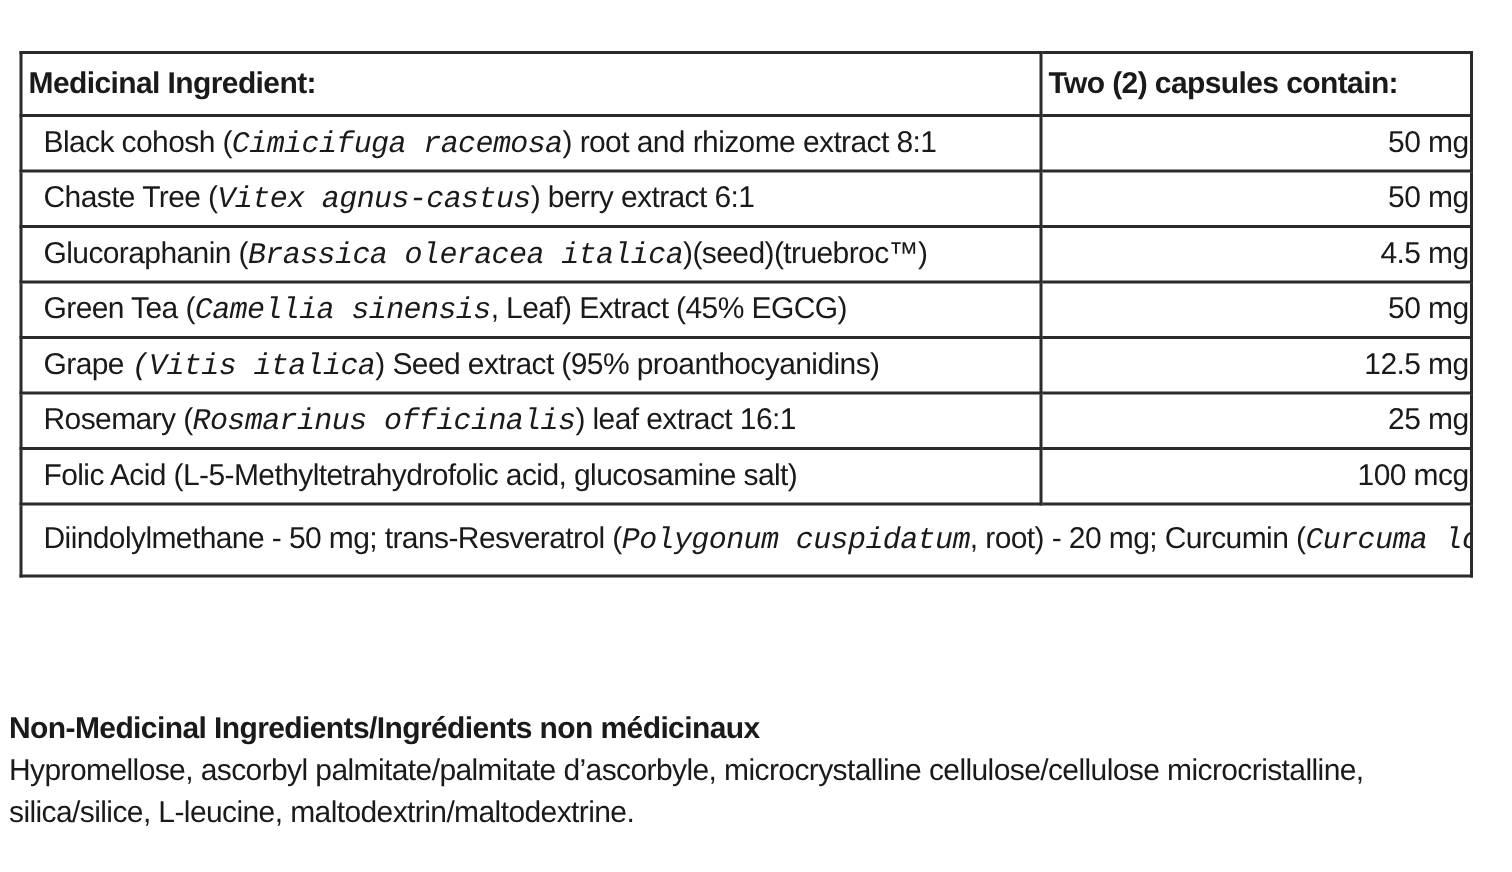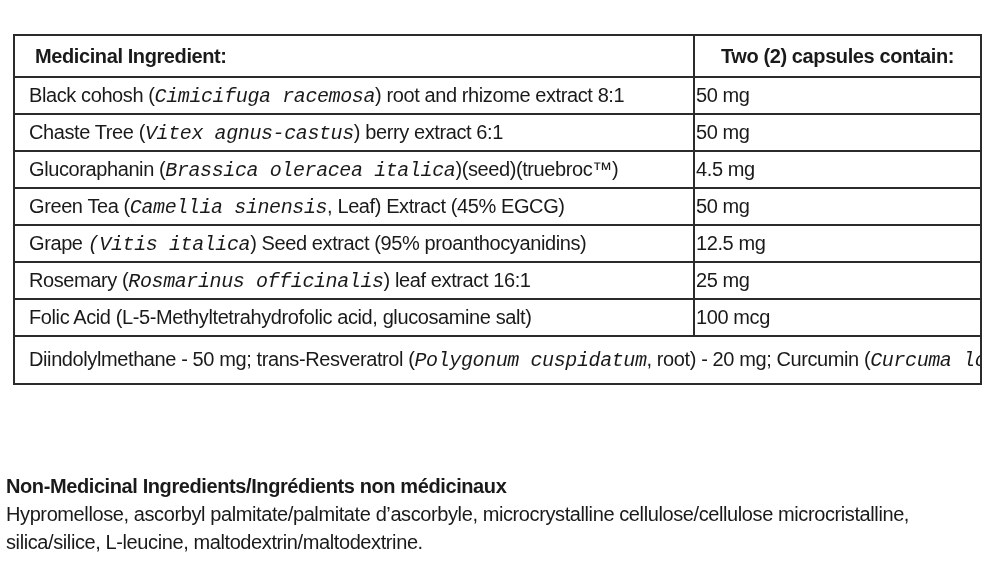--- a/index.html
+++ b/index.html
@@ -34,31 +34,31 @@
   table.ing-table td {
     border: 2px solid #2b2b2b;
     font-size: 20px;
     vertical-align: middle;
     overflow: hidden;
     white-space: nowrap;
   }
   table.ing-table th {
     font-weight: bold;
     height: 40px;
-    padding: 0 20px;
+    padding: 0 4px;
   }
   th.col-ingredient { text-align: left; padding-left: 14px; }
-  th.col-amount { text-align: center; margin-left: 36px; }
+  th.col-amount { text-align: left; margin-left: 36px; }
   td.cell-ingredient {
     text-align: left;
     padding: 0 10px 0 14px;
     height: 33px;
   }
   td.cell-amount {
-    text-align: left;
+    text-align: right;
     height: 33px;
   }
   td.cell-additional {
     padding: 9px 14px;
     line-height: 27px;
     white-space: normal;
     text-align: left;
   }
   em { font-style: italic; font-family: Liberation Mono, monospace; }
   .non-medicinal {

